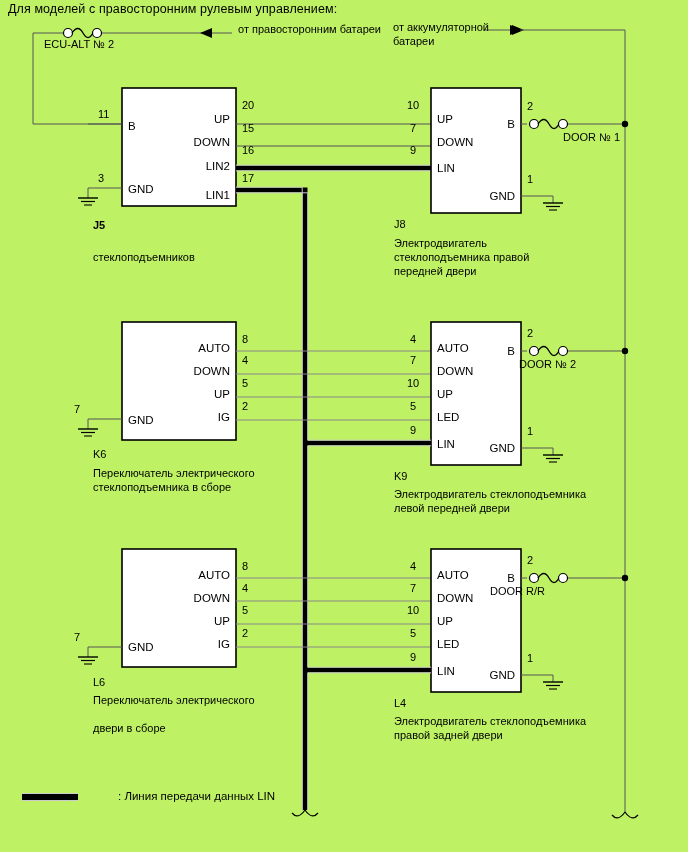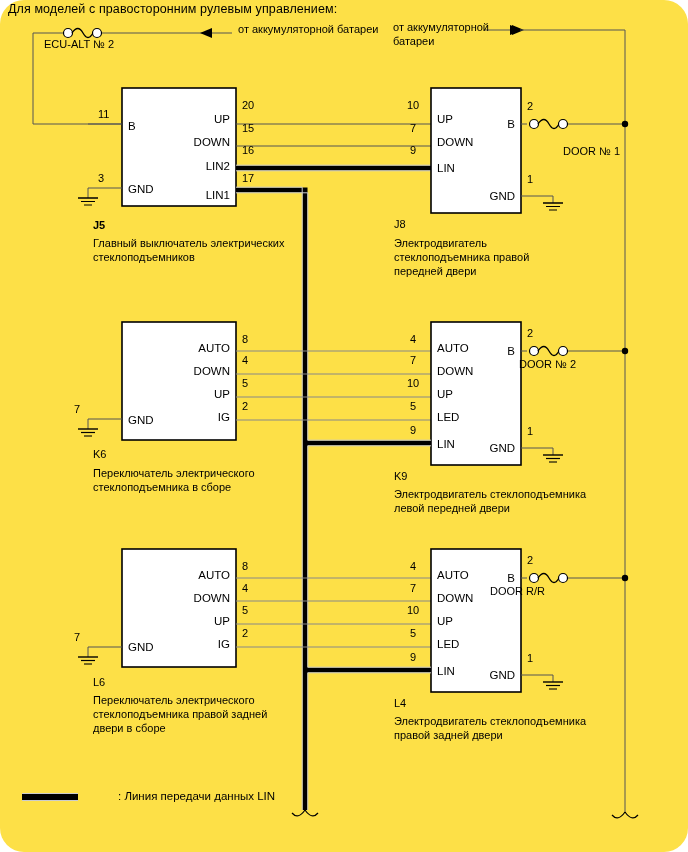--- a/index.html
+++ b/index.html
@@ -9,22 +9,21 @@
   }
   body {
     font-family: "Liberation Sans", sans-serif;
     color: #000000;
   }
   #page {
     position: relative;
     width: 688px;
     height: 852px;
     overflow: hidden;
-    background: #fde047;
-    border-radius: 24px;
+    background: #bef264;
   }
   #wiring-svg {
     position: absolute;
     left: 0;
     top: 0;
     width: 688px;
     height: 852px;
   }
   .hdr {
     position: absolute;
@@ -220,54 +219,53 @@
     <g>
       <line x1="22" y1="797" x2="78" y2="797" stroke="#000" stroke-width="6"></line>
       <line x1="22" y1="793.5" x2="78" y2="793.5" stroke="#cccccc" stroke-width="1.2"></line>
       <line x1="22" y1="800.5" x2="78" y2="800.5" stroke="#cccccc" stroke-width="1.2"></line>
     </g>
   </svg>
 
   <div class="hdr">Для моделей с правосторонним рулевым управлением:</div>
 
   <div class="lbl" style="left:44px; top:38px;">ECU-ALT № 2</div>
-  <div class="lbl" style="left:238px; top:23px;">от аккумуляторной батареи</div>
+  <div class="lbl" style="left:238px; top:23px;">от правосторонним батареи</div>
   <div class="lbl" style="left:393px; top:21px;">от аккумуляторной</div>
   <div class="lbl" style="left:393px; top:35px;">батареи</div>
 
   <div class="pin" style="left:98px; top:108px;">11</div>
   <div class="port" style="left:128px; top:120px;">B</div>
   <div class="pin" style="left:98px; top:172px;">3</div>
   <div class="port" style="left:128px; top:183px;">GND</div>
 
   <div class="pin" style="left:242px; top:99px;">20</div>
   <div class="port r" style="left:160px; top:113px; width:70px;">UP</div>
   <div class="pin" style="left:242px; top:122px;">15</div>
   <div class="port r" style="left:150px; top:136px; width:80px;">DOWN</div>
   <div class="pin" style="left:242px; top:144px;">16</div>
   <div class="port r" style="left:150px; top:160px; width:80px;">LIN2</div>
   <div class="pin" style="left:242px; top:172px;">17</div>
   <div class="port r" style="left:150px; top:189px; width:80px;">LIN1</div>
 
   <div class="code" style="left:93px; top:219px;font-weight:bold;">J5</div>
-  <div class="cap" style="left:93px; top:236px;">Главный выключатель электрических</div>
   <div class="cap" style="left:93px; top:250px;text-align:right;">стеклоподъемников</div>
 
   <div class="pin" style="left:407px; top:99px;">10</div>
   <div class="port" style="left:437px; top:113px;">UP</div>
   <div class="pin" style="left:410px; top:122px;">7</div>
   <div class="port" style="left:437px; top:136px;">DOWN</div>
   <div class="pin" style="left:410px; top:144px;">9</div>
   <div class="port" style="left:437px; top:162px;">LIN</div>
 
   <div class="pin" style="left:527px; top:100px;">2</div>
   <div class="port r" style="left:463px; top:118px; width:52px;">B</div>
   <div class="pin" style="left:527px; top:173px;">1</div>
   <div class="port r" style="left:455px; top:190px; width:60px;">GND</div>
-  <div class="lbl" style="left:519px; top:145px;padding-left:44px;">DOOR № 1</div>
+  <div class="lbl" style="left:519px; top:131px;padding-left:44px;">DOOR № 1</div>
 
   <div class="code" style="left:394px; top:218px;">J8</div>
   <div class="cap" style="left:394px; top:236px;">Электродвигатель</div>
   <div class="cap" style="left:394px; top:250px;">стеклоподъемника правой</div>
   <div class="cap" style="left:394px; top:264px;">передней двери</div>
 
   <div class="pin" style="left:74px; top:403px;">7</div>
   <div class="port" style="left:128px; top:414px;">GND</div>
 
   <div class="pin" style="left:242px; top:333px;">8</div>
@@ -311,21 +309,20 @@
   <div class="port r" style="left:150px; top:569px; width:80px;">AUTO</div>
   <div class="pin" style="left:242px; top:582px;">4</div>
   <div class="port r" style="left:150px; top:592px; width:80px;">DOWN</div>
   <div class="pin" style="left:242px; top:604px;">5</div>
   <div class="port r" style="left:150px; top:615px; width:80px;">UP</div>
   <div class="pin" style="left:242px; top:627px;">2</div>
   <div class="port r" style="left:150px; top:638px; width:80px;">IG</div>
 
   <div class="code" style="left:93px; top:676px;">L6</div>
   <div class="cap" style="left:93px; top:693px;">Переключатель электрического</div>
-  <div class="cap" style="left:93px; top:707px;">стеклоподъемника правой задней</div>
   <div class="cap" style="left:93px; top:721px;">двери в сборе</div>
 
   <div class="pin" style="left:410px; top:560px;">4</div>
   <div class="port" style="left:437px; top:569px;">AUTO</div>
   <div class="pin" style="left:410px; top:582px;">7</div>
   <div class="port" style="left:437px; top:592px;">DOWN</div>
   <div class="pin" style="left:407px; top:604px;">10</div>
   <div class="port" style="left:437px; top:615px;">UP</div>
   <div class="pin" style="left:410px; top:627px;">5</div>
   <div class="port" style="left:437px; top:638px;">LED</div>

